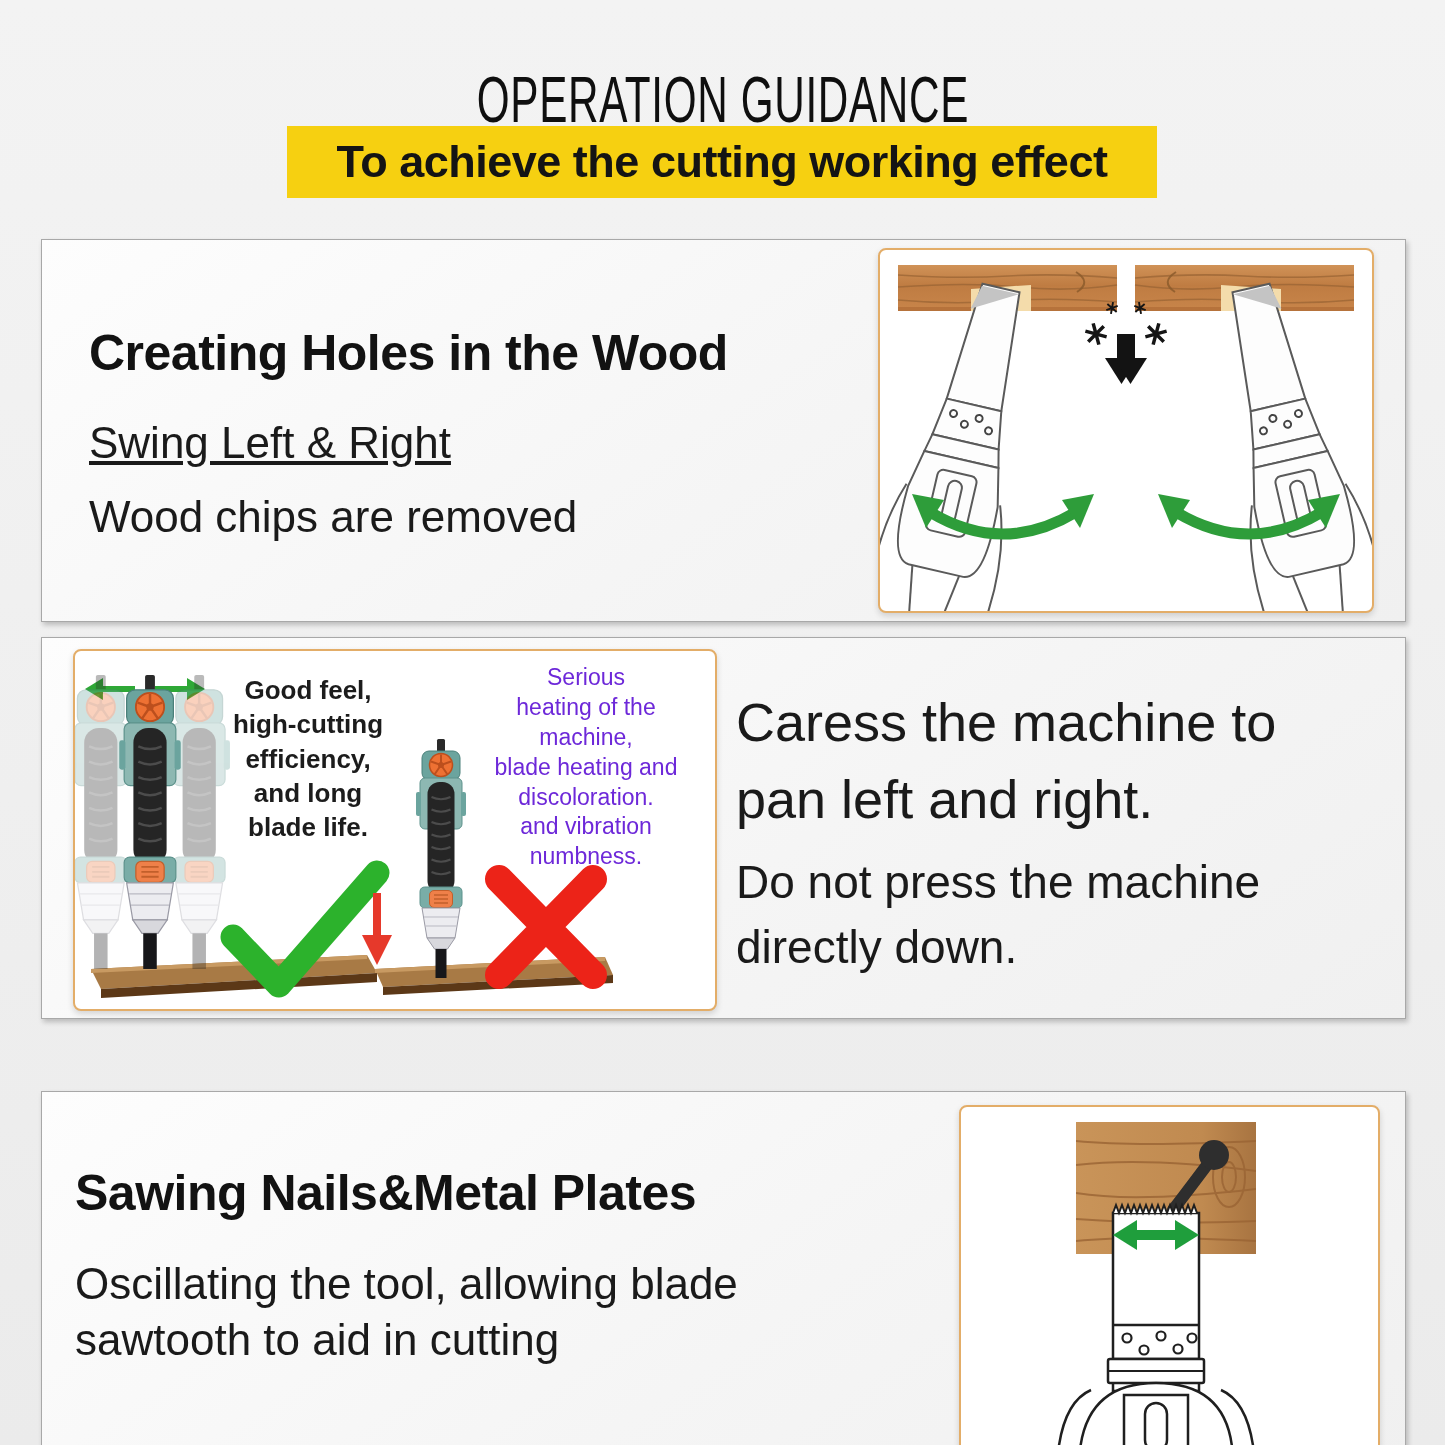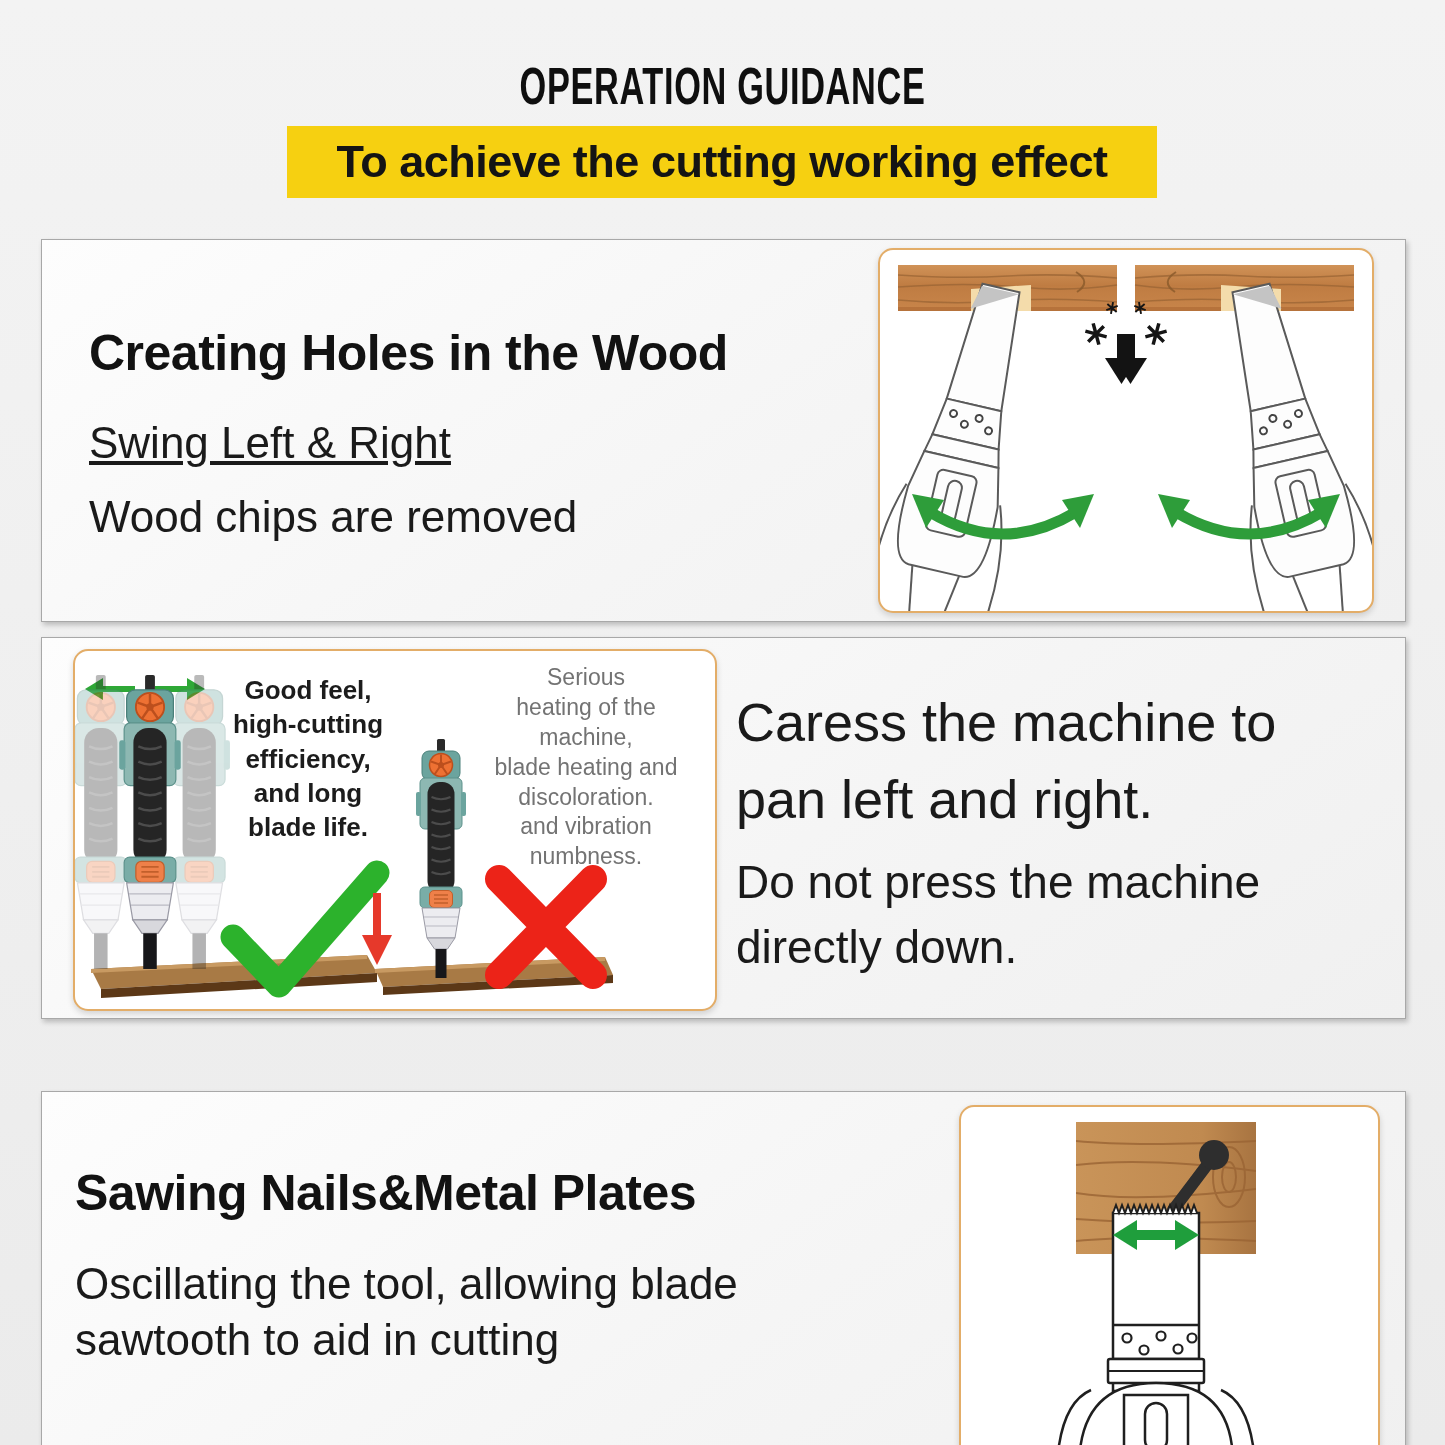--- a/index.html
+++ b/index.html
@@ -5,21 +5,21 @@
   html,body{margin:0;padding:0;}
   body{
     width:1445px;height:1445px;
     background:linear-gradient(180deg,#f3f3f3 0%,#efefef 55%,#ebebeb 100%);
     font-family:"Liberation Sans",sans-serif;
     color:#161616;overflow:hidden;
   }
   .page{position:relative;width:1445px;height:1445px;}
   .title{
     position:absolute;top:24px;left:0;width:100%;
-    text-align:center;font-size:52px;font-weight:700;line-height:1.05;color:#0f0f0f;
+    text-align:center;font-size:64px;font-weight:400;line-height:1.05;color:#0f0f0f;
     white-space:nowrap;
   }
   .title .cond{display:inline-block;transform:scaleX(.66);transform-origin:center;letter-spacing:1px;}
   .banner{
     position:absolute;left:287px;top:126px;width:870px;height:72px;
     background:#f6d011;display:flex;align-items:center;justify-content:center;
     font-size:45px;font-weight:600;color:#141414;letter-spacing:-0.5px;
   }
   .panel{
     position:absolute;left:41px;width:1363px;
@@ -34,34 +34,34 @@
   .p1 h2{left:47px;top:84px;}
   .p3 h2{left:33px;top:72px;}
   .btxt{position:absolute;margin:0;font-size:44px;font-weight:500;color:#1a1a1a;white-space:pre-line;line-height:1.3;}
   .p1 .l1{left:47px;top:174px;text-decoration:underline;}
   .p1 .l2{left:47px;top:248px;}
   .p2 .l1{left:694px;top:46px;font-size:54px;line-height:1.42;}
   .p2 .l2{left:694px;top:212px;font-size:46px;line-height:1.42;}
   .p3 .desc{left:33px;top:164px;line-height:1.27;}
   .illus{
     position:absolute;background:#fff;
-    border:2px solid #e3ad68;border-radius:15px;
+    border:2px solid #e3ad68;border-radius:8px;
     box-shadow:0 3px 6px rgba(0,0,0,.15);
   }
   .illus svg{display:block;width:100%;height:100%;border-radius:10px;}
   .i1{left:836px;top:8px;width:492px;height:361px;}
   .i2{left:31px;top:11px;width:640px;height:358px;}
   .i3{left:917px;top:13px;width:417px;height:357px;}
   .goodtxt{
     position:absolute;left:128px;top:22px;width:210px;text-align:center;
     font-size:26px;font-weight:600;line-height:1.32;white-space:pre-line;color:#1c1c1c;
   }
   .badtxt{
     position:absolute;left:412px;top:12px;width:198px;text-align:center;
-    font-size:23px;font-weight:400;line-height:1.3;white-space:pre-line;color:#737373;
+    font-size:23px;font-weight:400;line-height:1.3;white-space:pre-line;color:#6d28d9;
   }
 </style>
 </head>
 <body>
 
 <div class="page">
 
   <h1 class="title"><span class="cond">OPERATION GUIDANCE</span></h1>
 
   <div class="banner">

